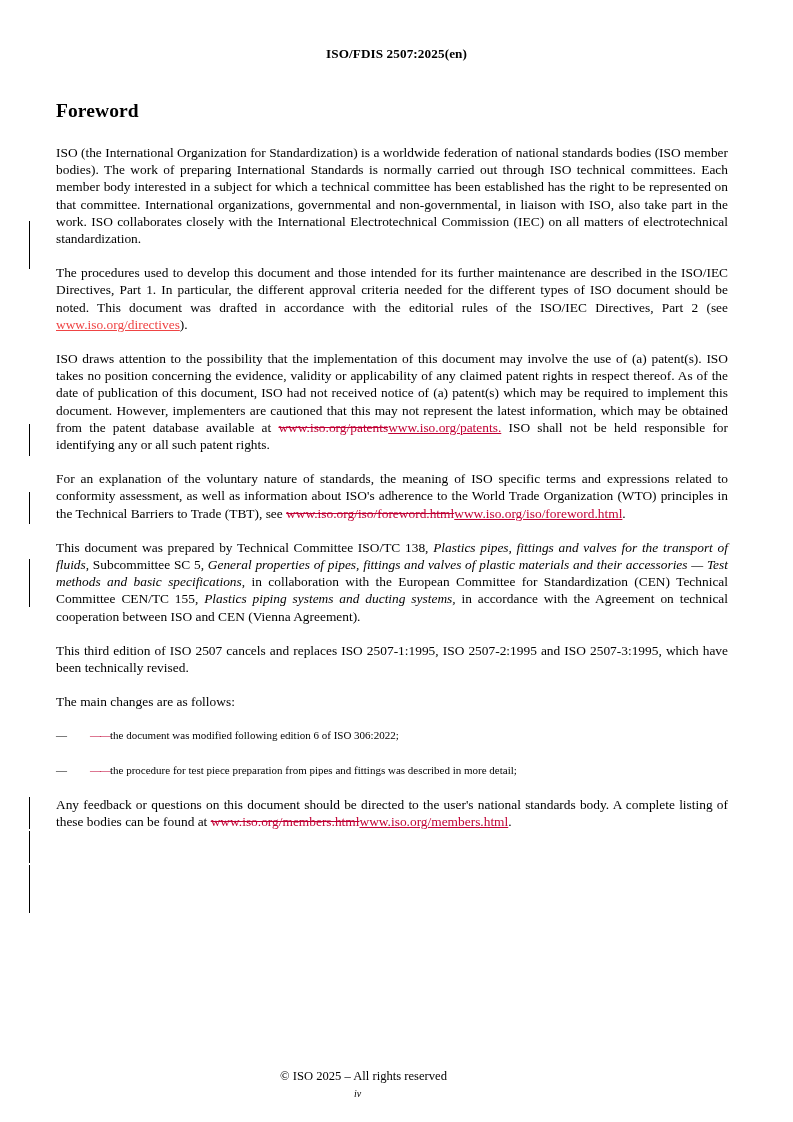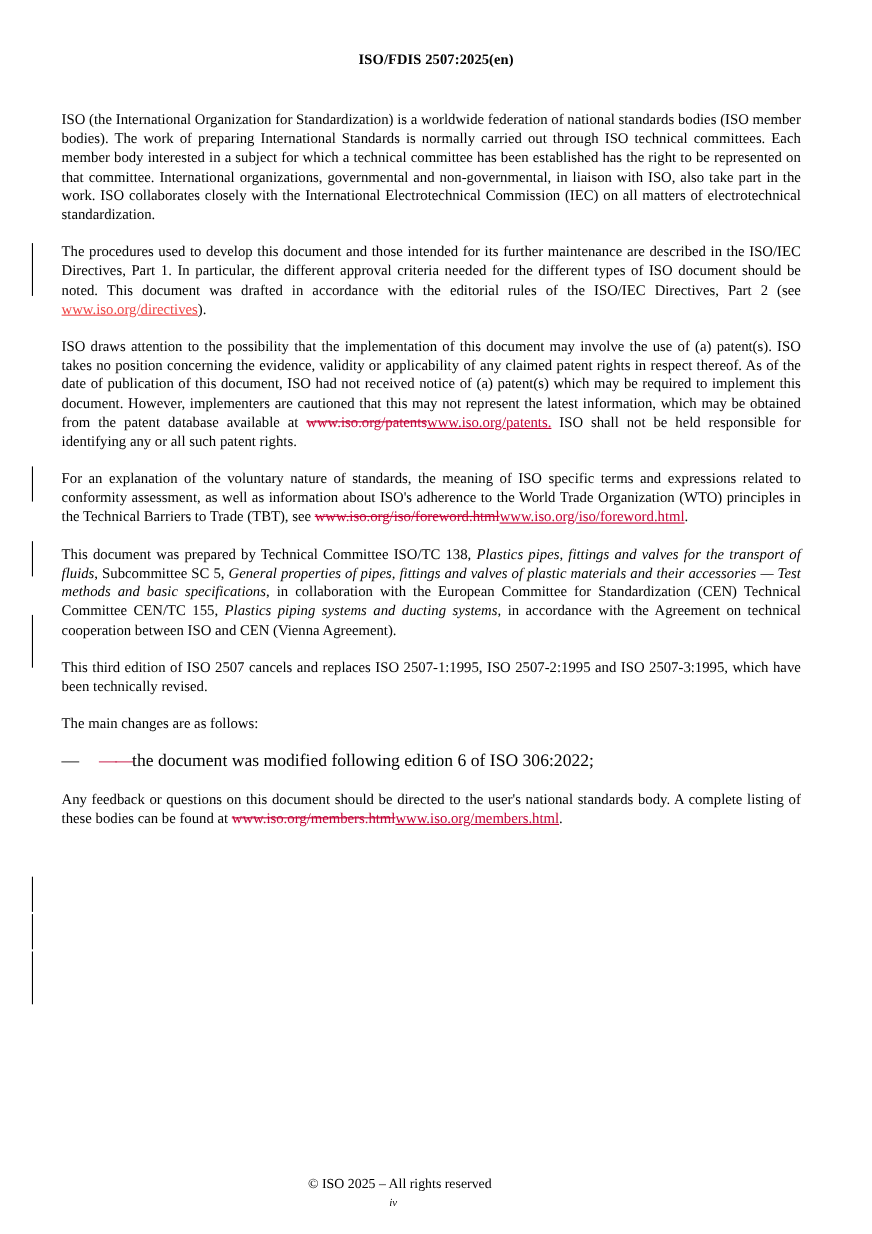--- a/index.html
+++ b/index.html
@@ -46,21 +46,21 @@
     line-height: 17.2px;
     text-align: justify;
     text-justify: inter-word;
     margin: 0 10px 17px 0;
     hyphens: none;
   }
   p.para.last {
     margin-bottom: 0;
   }
   .listitem {
-    font-size: 16px;
+    font-size: 11px;
     line-height: 17.2px;
     margin: 0 0 17px 0;
     text-align: left;
     padding-left: 0;
   }
   .listitem .bullet-dash {
     display: inline-block;
     width: 34px;
   }
   .red-dash {
@@ -116,38 +116,40 @@
     <div class="changebar" style="top:424px;height:32px;"></div>
     <div class="changebar" style="top:492px;height:32px;"></div>
     <div class="changebar" style="top:559px;height:48px;"></div>
     <div class="changebar" style="top:797px;height:32px;"></div>
     <div class="changebar" style="top:831px;height:32px;"></div>
     <div class="changebar" style="top:865px;height:48px;"></div>
   </div>
 
   <div class="content">
 
+    <h1 class="foreword-title">Foreword</h1>
 
     <p class="para">ISO (the International Organization for Standardization) is a worldwide federation of national standards bodies (ISO member bodies). The work of preparing International Standards is normally carried out through ISO technical committees. Each member body interested in a subject for which a technical committee has been established has the right to be represented on that committee. International organizations, governmental and non-governmental, in liaison with ISO, also take part in the work. ISO collaborates closely with the International Electrotechnical Commission (IEC) on all matters of electrotechnical standardization.</p>
 
     <p class="para"><span>The procedures used to develop this document and those intended for its further maintenance are described in the ISO/IEC Directives, Part 1. In particular, the different approval criteria needed for the different types of ISO document should be noted. This document was drafted in accordance with the editorial rules of the ISO/IEC Directives, Part 2 (see </span><a class="weblink" href="#">www.iso.org/directives</a><span>).</span></p>
 
     <p class="para"><span>ISO draws attention to the possibility that the implementation of this document may involve the use of (a) patent(s). ISO takes no position concerning the evidence, validity or applicability of any claimed patent rights in respect thereof. As of the date of publication of this document, ISO had not received notice of (a) patent(s) which may be required to implement this document. However, implementers are cautioned that this may not represent the latest information, which may be obtained from the patent database available at </span><span class="del">www.iso.org/patents</span><span class="ins">www.iso.org/patents.</span><span> ISO shall not be held responsible for identifying any or all such patent rights.</span></p>
 
 
     <p class="para"><span>For an explanation of the voluntary nature of standards, the meaning of ISO specific terms and expressions related to conformity assessment, as well as information about ISO's adherence to the World Trade Organization (WTO) principles in the Technical Barriers to Trade (TBT), see </span><span class="del">www.iso.org/iso/foreword.html</span><span class="ins">www.iso.org/iso/foreword.html</span><span>.</span></p>
 
     <p class="para"><span>This document was prepared by Technical Committee ISO/TC 138, </span><span class="italic">Plastics pipes, fittings and valves for the transport of fluids</span><span>, Subcommittee SC 5, </span><span class="italic">General properties of pipes, fittings and valves of plastic materials and their accessories — Test methods and basic specifications</span><span>, in collaboration with the European Committee for Standardization (CEN) Technical Committee CEN/TC 155, </span><span class="italic">Plastics piping systems and ducting systems,</span><span> in accordance with the Agreement on technical cooperation between ISO and CEN (Vienna Agreement).</span></p>
 
     <p class="para">This third edition of ISO 2507 cancels and replaces ISO 2507-1:1995, ISO 2507-2:1995 and ISO 2507-3:1995, which have been technically revised.</p>
 
     <p class="para">The main changes are as follows:</p>
 
     <div class="listitem"><span class="bullet-dash">—</span><span class="red-dash">——</span><span>the document was modified following edition 6 of ISO 306:2022;</span></div>
 
+    <div class="listitem"><span class="bullet-dash">—</span><span class="red-dash">——</span><span>the procedure for test piece preparation from pipes and fittings was described in more detail;</span></div>
 
     <p class="para last"><span>Any feedback or questions on this document should be directed to the user's national standards body. A complete listing of these bodies can be found at </span><span class="del">www.iso.org/members.html</span><span class="ins">www.iso.org/members.html</span><span>.</span></p>
 
   </div>
 
   <div class="footer-copy">© ISO 2025 – All rights reserved</div>
   <div class="footer-page">iv</div>
 
 </div>
 

